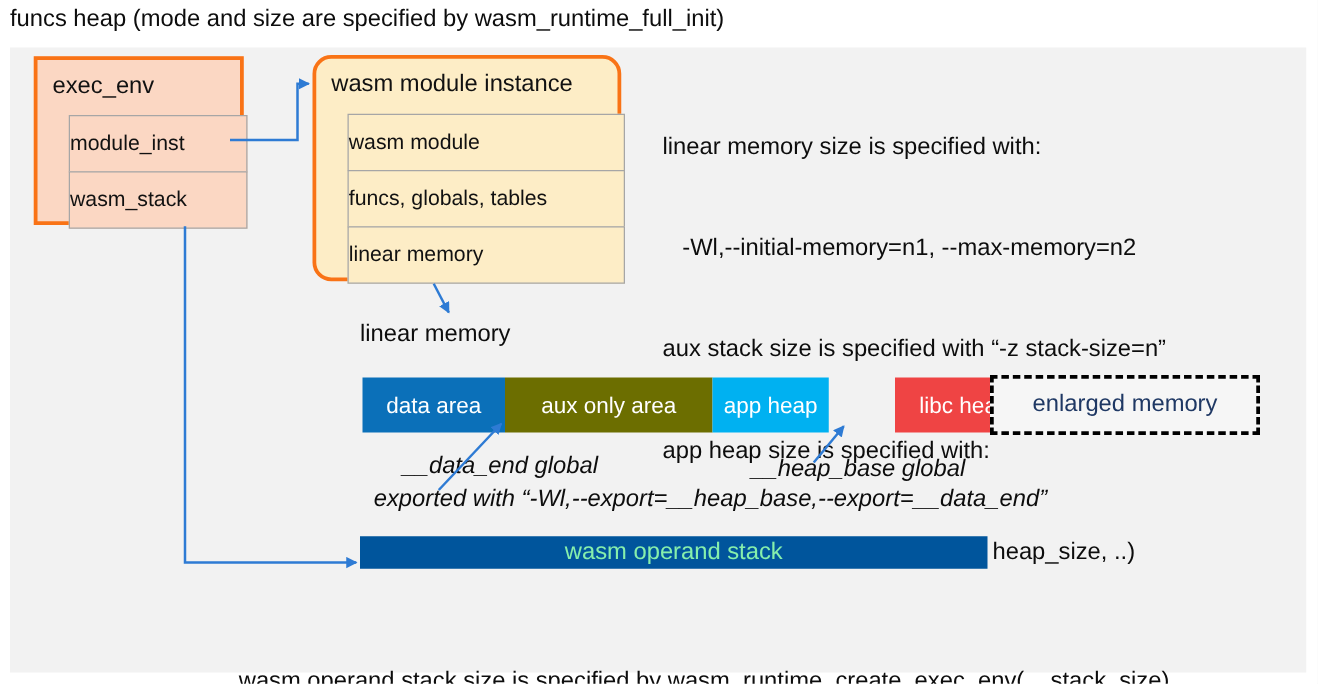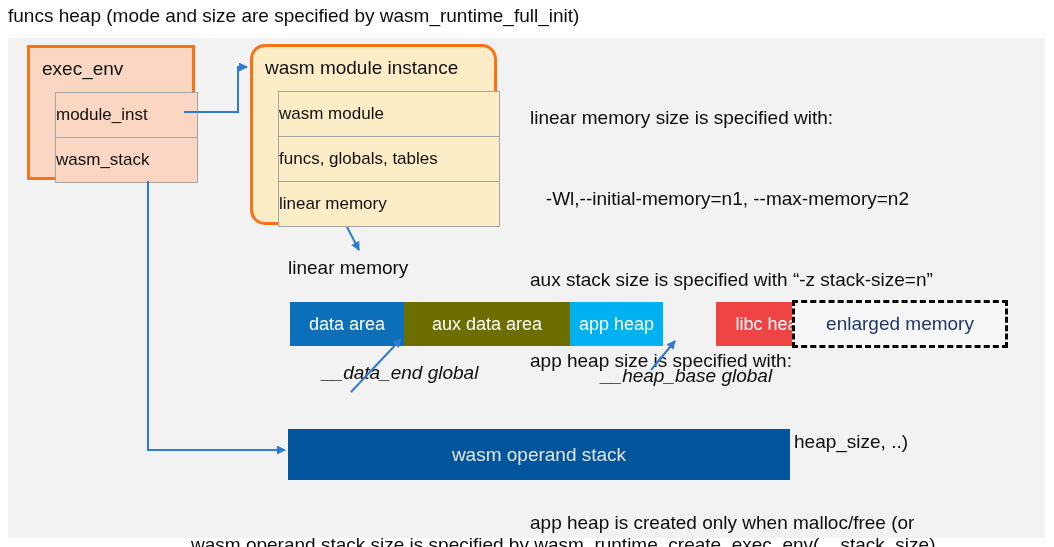--- a/index.html
+++ b/index.html
@@ -36,22 +36,22 @@
                 border:3px dashed #000; color:#1f3864; font-size:19px; }
 
   .ann { position:absolute; font-size:19px; color:#0d0d0d;font-style:italic; }
   .ann-data-end  { left:322px; top:362px; }
   .ann-heap-base { left:601px; top:365px; }
   .ann-export    { left:299px; top:389px; }
 
   .notes-right { position:absolute; left:530px; top:50px; font-size:19px; line-height:27px;
                  color:#0d0d0d; white-space:pre; }
 
-  .operand-box { position:absolute; left:288px; top:429px; width:502px; height:51px;
-                 background:#00559c; color:#e5e5e5; font-size:19px;
+  .operand-box { position:absolute; left:288px; top:429px; width:502px; height:26px;
+                 background:#00559c; color:#86efac; font-size:19px;
                  display:flex; align-items:center; justify-content:center; }
   .notes-bottom { position:absolute; left:191px; top:480px; font-size:19px; line-height:26px;
                   color:#0d0d0d; white-space:pre; }
 </style>
 </head>
 <body>
 
 <div class="page">
 
   <div class="title">funcs heap (mode and size are specified by wasm_runtime_full_init)</div>
@@ -66,35 +66,35 @@
 
   <div class="box mod-inst">
     <div class="box-header">wasm module instance</div>
     <div class="box-row mi-row-0">wasm module</div>
     <div class="box-row mi-row-1">funcs, globals, tables</div>
     <div class="box-row mi-row-2">linear memory</div>
   </div>
 
   <div class="lm-label">linear memory</div>
   <div class="seg seg-data">data area</div>
-  <div class="seg seg-aux">aux data area</div>
+  <div class="seg seg-aux">aux only area</div>
   <div class="seg seg-app">app heap</div>
   <div class="seg seg-libc">libc heap</div>
   <div class="seg seg-enl">enlarged memory</div>
 
   <div class="ann ann-data-end">__data_end global</div>
   <div class="ann ann-heap-base">__heap_base global</div>
+  <div class="ann ann-export">exported with “-Wl,--export=__heap_base,--export=__data_end”</div>
 
   <div class="notes-right">
     <div>linear memory size is specified with:</div>
     <div>   -Wl,--initial-memory=n1, --max-memory=n2</div>
     <div>aux stack size is specified with “-z stack-size=n”</div>
     <div>app heap size is specified with:</div>
     <div>   wasm_runtime_instantiate(.., heap_size, ..)</div>
-    <div>app heap is created only when malloc/free (or</div>
     
   </div>
 
   <div class="operand-box">wasm operand stack</div>
   <div class="notes-bottom">
     <div>wasm operand stack size is specified by wasm_runtime_create_exec_env(.., stack_size)</div>
     
   </div>
 
   <svg class="connectors" viewBox="0 0 1054 547">

